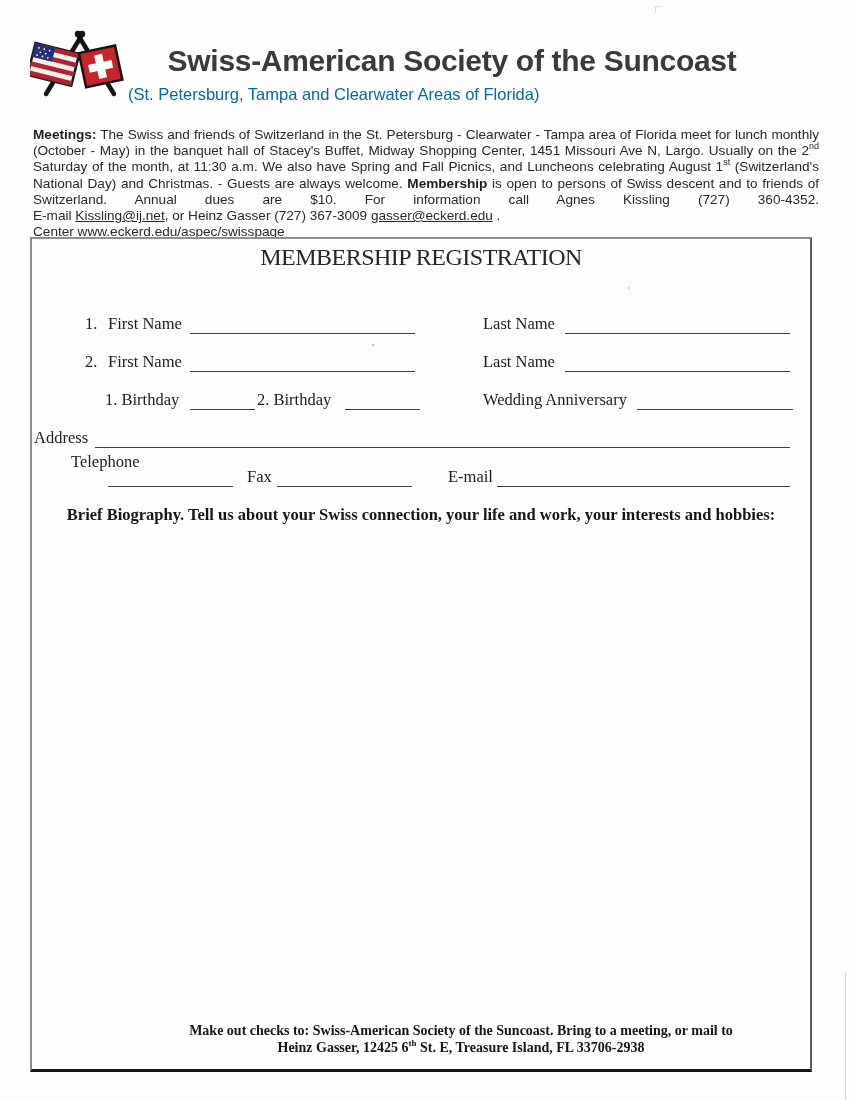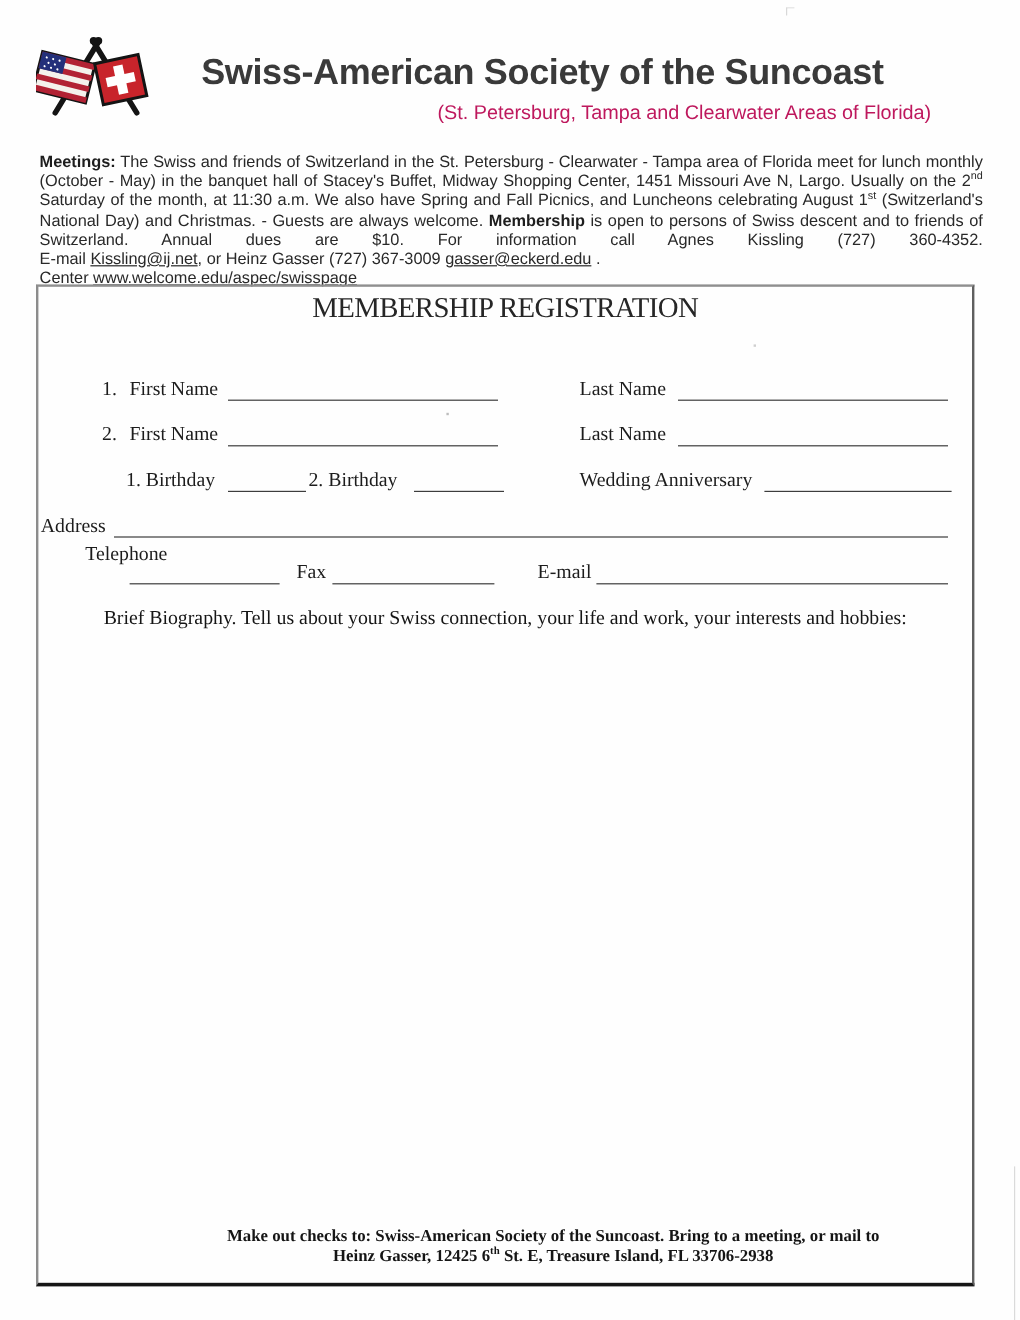--- a/index.html
+++ b/index.html
@@ -10,22 +10,22 @@
   }
 
   
   .logo { position:absolute; left:30px; top:28px; width:100px; height:74px; }
   .hdr-title {
     position:absolute; left:128px; top:44px; width:648px; text-align:center;
     font-size:30px; font-weight:bold; letter-spacing:-0.3px; color:#3a3a3a;
     white-space:nowrap;
   }
   .hdr-sub {
-    position:absolute; left:128px; top:85px; width:648px; text-align:right;
-    font-size:16.5px; color:#be185d; white-space:nowrap;
+    position:absolute; left:128px; top:85px; width:648px; text-align:left;
+    font-size:16.5px; color:#0369a1; white-space:nowrap;
   }
 
   
   .meetings-wrap { position:absolute; left:33px; top:127px; width:786px;
     font-size:13.6px; line-height:16.2px; color:#282828; }
   .meetings-main { text-align:justify; text-align-last:justify; text-justify:inter-word; }
   .meetings-main b { color:#1d1d1d; }
   .meetings-wrap sup { font-size:9px; line-height:0; }
   .meetings-last { display:flex; justify-content:space-between; white-space:nowrap;flex-direction:column; }
   .ulink { text-decoration:underline; cursor:pointer; }
@@ -45,21 +45,21 @@
   .f-label {
     position:absolute; font-family:"Liberation Serif", serif; font-size:16.5px;
     line-height:18px; color:#1c1c1c; white-space:nowrap;
   }
   .f-line {
     position:absolute; height:18px; border-bottom:1.5px solid #3d3d3d;
     font-family:"Liberation Serif", serif; font-size:15px; color:#1c1c1c;
   }
   .bio-head {
     position:absolute; left:0; top:266px; width:100%; text-align:center;
-    font-family:"Liberation Serif", serif; font-size:16.5px; font-weight:normal;
+    font-family:"Liberation Serif", serif; font-size:16.5px; font-weight:bold;
     color:#151515; white-space:nowrap;
   }
   .bio-area { position:absolute; left:10px; top:296px; width:758px; height:470px; }
   .reg-footer {
     position:absolute; left:0; top:783px; width:100%; text-align:center;
     font-family:"Liberation Serif", serif; font-size:14px; font-weight:bold;
     line-height:17px; color:#151515;padding-left:40px;
   }
   .reg-footer sup { font-size:9px; line-height:0; }
 
@@ -124,21 +124,21 @@
     </div>
     <div class="meetings-last">
       <span>
         <span>E-mail</span>
         <span class="ulink">Kissling@ij.net</span><span>, or Heinz Gasser (727) 367-3009</span>
         <span class="ulink">gasser@eckerd.edu</span>
         <span>.</span>
       </span>
       <span>
         <span>Center</span>
-        <span class="ulink">www.welcome.edu/aspec/swisspage</span>
+        <span class="ulink">www.eckerd.edu/aspec/swisspage</span>
       </span>
     </div>
   </div>
 
   <div class="reg-box">
     <div class="reg-title">MEMBERSHIP REGISTRATION</div>
 
     <span class="f-label" style="left:53px; top:76px;">1.</span>
     <span class="f-label" style="left:76px; top:76px;">First Name</span>
     <span class="f-line" style="left:158px; top:76px; width:225px;"></span>

